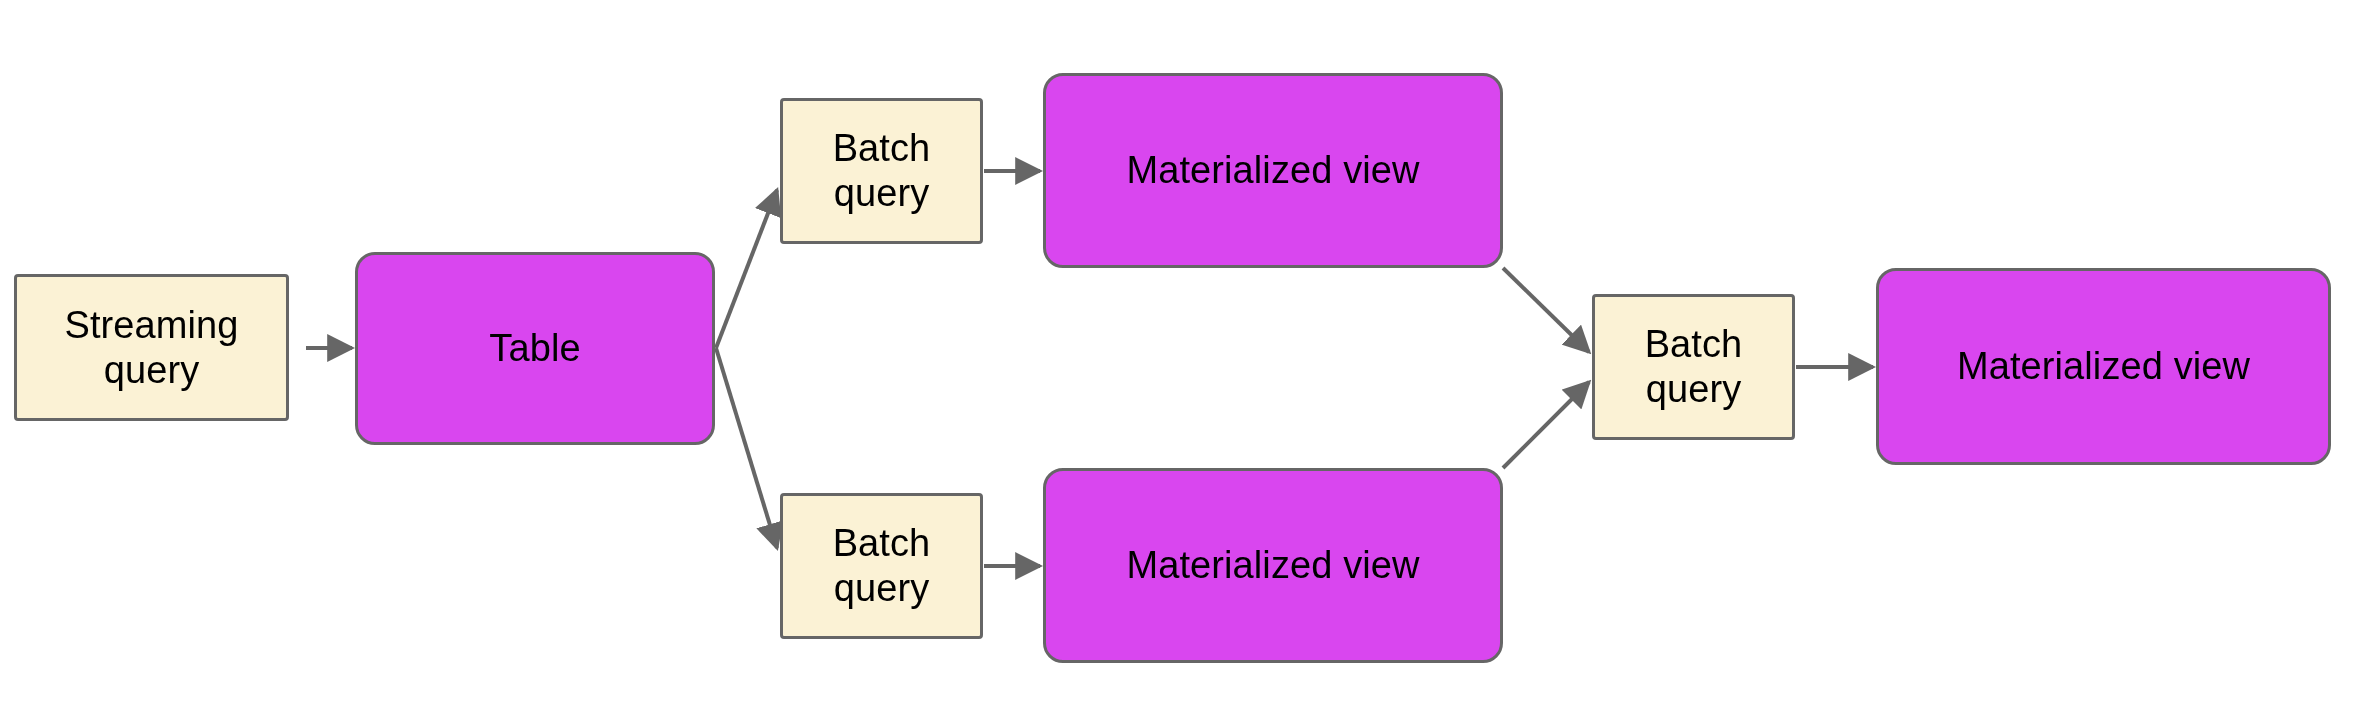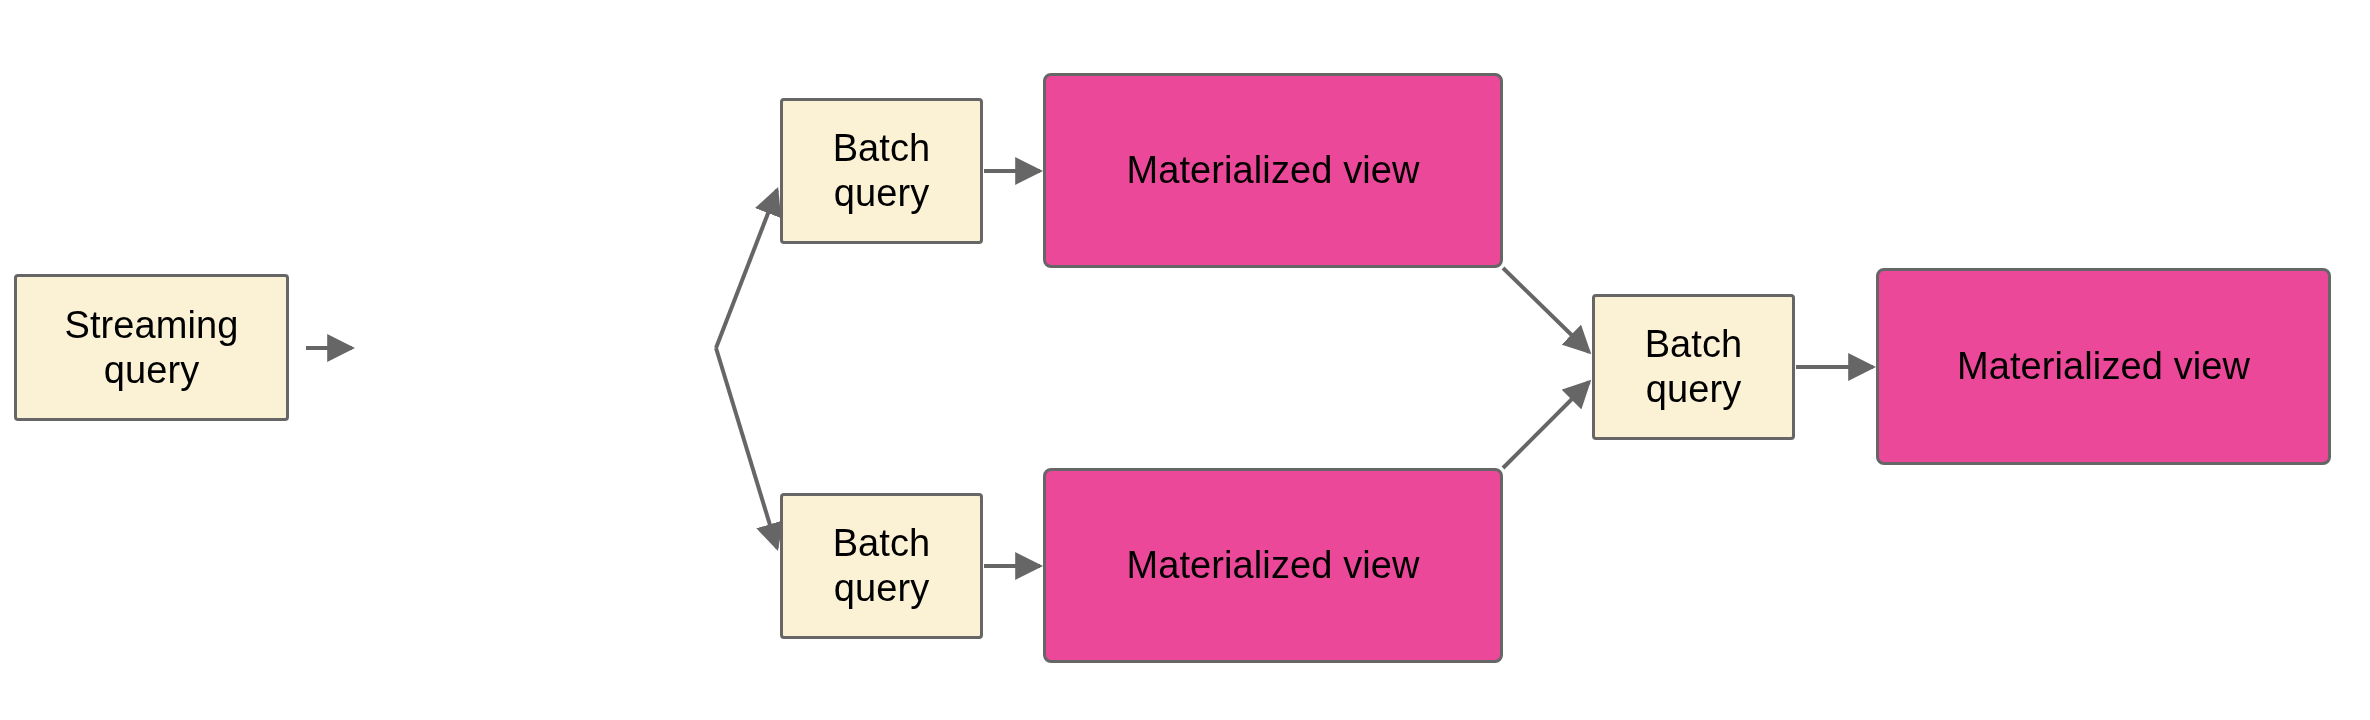--- a/index.html
+++ b/index.html
@@ -37,23 +37,23 @@
     line-height: 1.18;
     letter-spacing: 0.1px;
     white-space: pre-line;
   }
   .node.process {
     background: #fbf2d5;
     border: 3px solid #666666;
     border-radius: 4px;
   }
   .node.store {
-    background: #ec4899;
+    background: #d946ef;
     border: 3px solid #666666;
-    border-radius: 8px;
+    border-radius: 20px;
   }
   .node-label {
     display: block;
     white-space: pre-line;
   }
 </style>
 </head>
 <body>
 
 <div id="canvas">
@@ -74,20 +74,23 @@
         <line x1="1503" y1="468" x2="1589" y2="382" marker-end="url(#arrowhead)"></line>
         <line x1="1796" y1="367" x2="1873" y2="367" marker-end="url(#arrowhead)"></line>
       </g>
   </svg>
 
   <div class="node process" style="left: 14px; top: 274px; width: 275px; height: 147px; text-align: center;">
     <span class="node-label">Streaming
 query</span>
   </div>
 
+  <div class="node store" style="left: 355px; top: 252px; width: 360px; height: 193px;">
+    <span class="node-label">Table</span>
+  </div>
 
   <div class="node process" style="left: 780px; top: 98px; width: 203px; height: 146px;">
     <span class="node-label">Batch
 query</span>
   </div>
 
   <div class="node store" style="left: 1043px; top: 73px; width: 460px; height: 195px;">
     <span class="node-label">Materialized view</span>
   </div>
 

